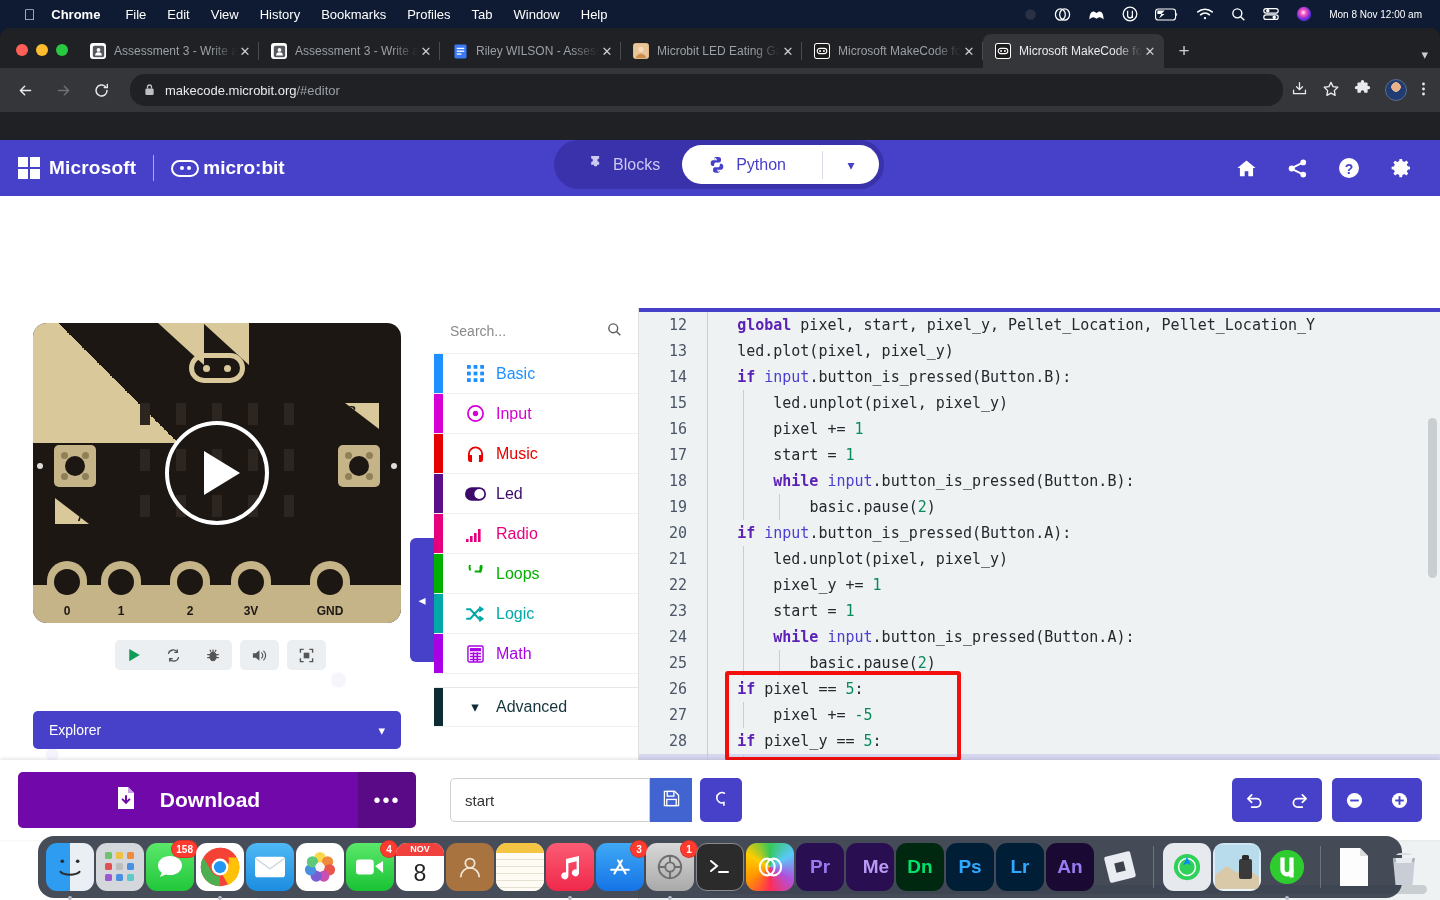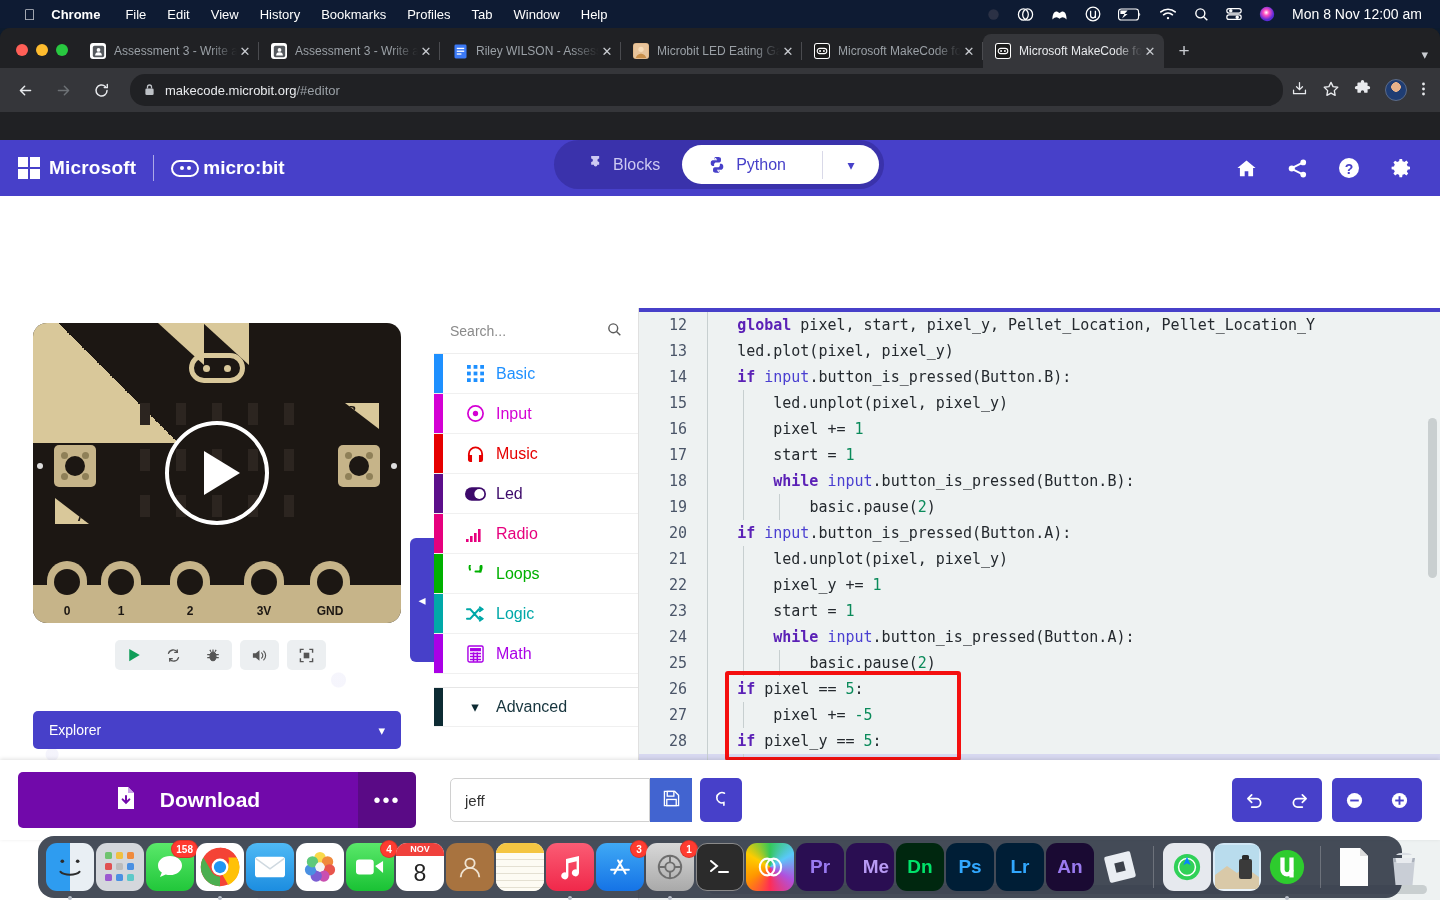--- a/index.html
+++ b/index.html
@@ -16,21 +16,21 @@
     display: flex; align-items: center;
     color: #fff; font-size: 13px;
     padding: 0 10px;
     position: relative; z-index: 50;
   }
   .macbar .apple { font-size: 15px; margin: 0 16px 0 14px; line-height: 1; }
   .macbar .mi { margin-right: 21px; white-space: nowrap; }
   .macbar .mi.bold { font-weight: bold; margin-right: 25px; }
   .macbar .right { margin-left: auto; display: flex; align-items: center; gap: 17px; padding-right: 8px;}
   .macbar .right .ic { display: inline-flex; align-items: center; justify-content: center; }
-  .macbar .clock { font-size: 14px; white-space: nowrap; }
+  .macbar .clock { font-size: 10px; white-space: nowrap; }
 
   
   .chrome {
     position: absolute; top: 28px; left: 0; width: 1440px; height: 872px;
     background: #202124;
     border-radius: 10px 10px 0 0;
     overflow: hidden;
   }
   .tabstrip {
     height: 40px; display: flex; align-items: flex-end;
@@ -645,21 +645,21 @@
 
           <div class="bigpad" style="left:14px;">
             <span>0</span>
             </div>
           <div class="bigpad" style="left:68px;">
             <span>1</span>
             </div>
           <div class="bigpad" style="left:137px;">
             <span>2</span>
             </div>
-          <div class="bigpad" style="left:211px;">
+          <div class="bigpad" style="left:198px;">
             <span>3V</span>
             </div>
           <div class="bigpad" style="left:277px;">
             <span>GND</span>
             </div>
 
           <div class="playoverlay">
               <i></i>
             </div>
         </div>
@@ -921,21 +921,21 @@
             <path d="M2 1h10l6 6v16H2z" opacity="1"></path>
                 <path d="M12 1v6h6z" fill="#c9a0e8"></path>
             <path d="M10 10v6M6.6 13.4L10 16.8l3.4-3.4" stroke="#7109aa" stroke-width="2" fill="none" stroke-linecap="round"></path>
               </svg></span>
           <span>Download</span>
         </div>
         <div class="dl-more">•••</div>
       </div>
 
       <div class="name-wrap">
-        <div class="name-input" placeholder="Untitled">jeff</div>
+        <div class="name-input" placeholder="Untitled">start</div>
         <div class="save-btn">
           <span>
             <svg width="17" height="17" viewBox="0 0 18 18" fill="none" stroke="#fff" stroke-width="1.4">
             <path d="M1.5 1.5h11L16.5 5.5v11h-15z"></path>
                 <rect x="4.5" y="1.5" width="7" height="5"></rect>
                 <rect x="4" y="10" width="10" height="6.5"></rect>
               </svg></span>
         </div>
         <div class="gh-btn">
           <span>

